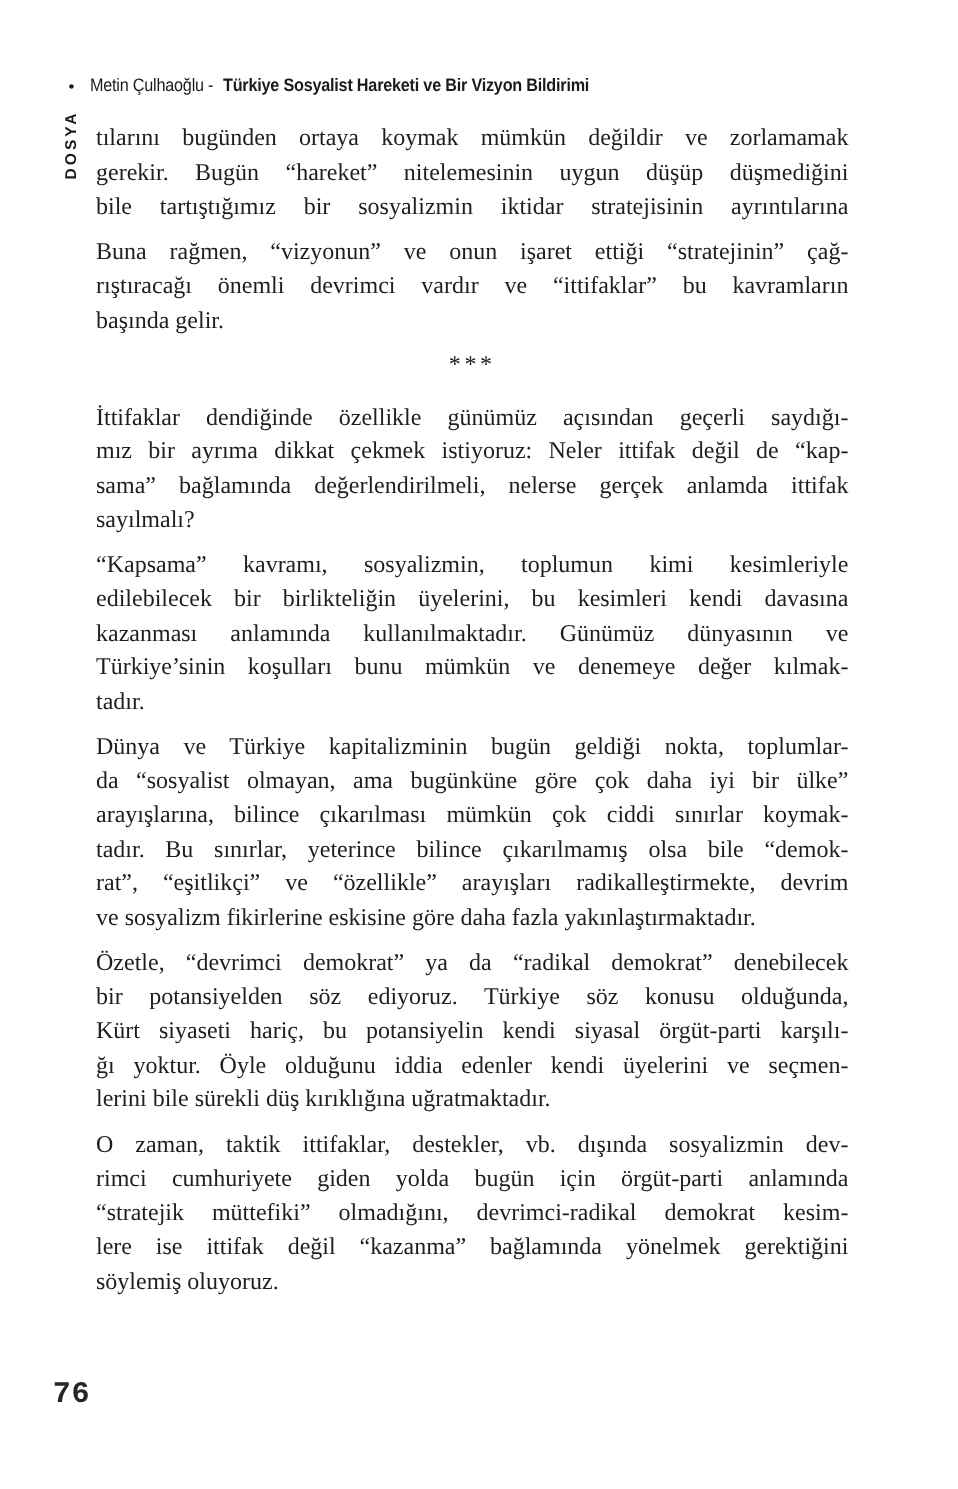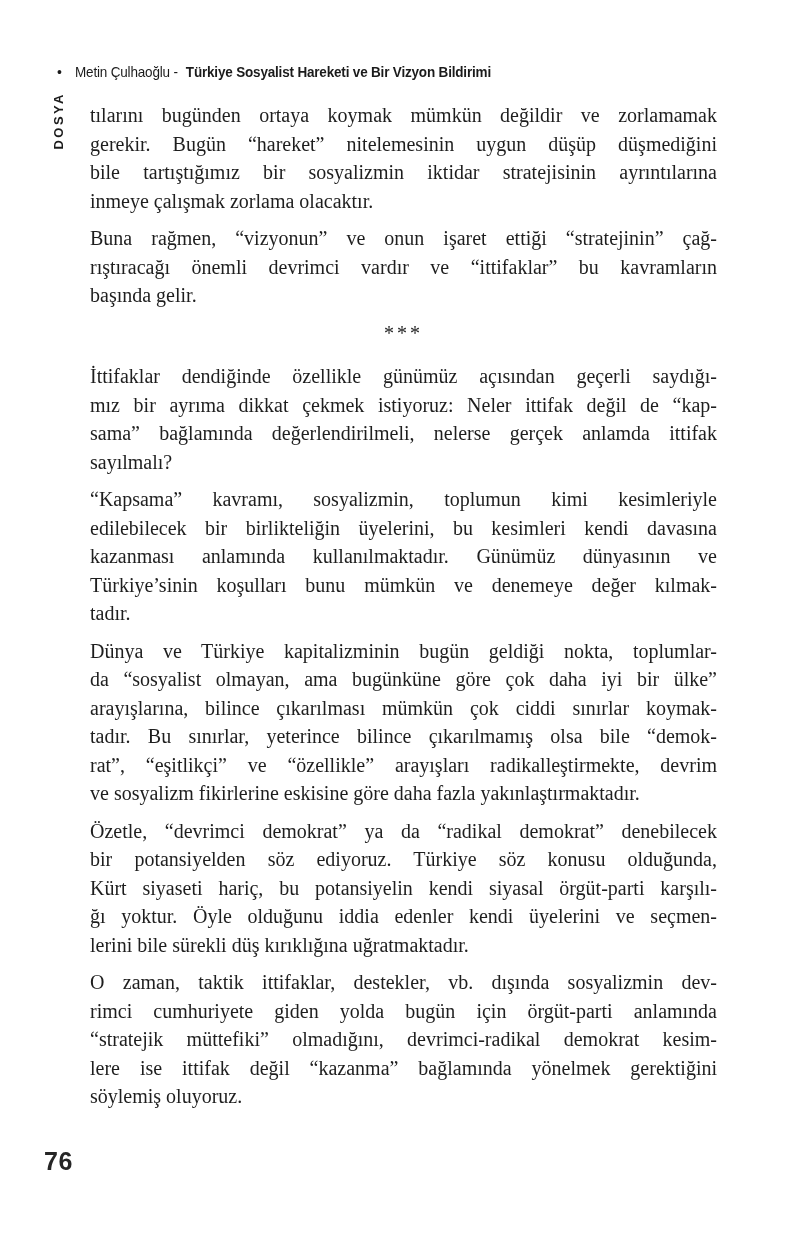--- a/index.html
+++ b/index.html
@@ -49,21 +49,21 @@
     font-family: "Liberation Sans", sans-serif;
     font-weight: 700;
     font-size: 13px;
     letter-spacing: 2.5px;
     color: #1b1b1b;
   }
 
   
   .text-column {
     position: absolute;
-    left: 90px; top: 101px;
+    left: 80px; top: 101px;
     width: 627px;
     font-size: 20px;
     line-height: 28.5px;
     color: #1e1e1e;
   }
   .para { margin: 0 0 9px 0; }
   .line {
     text-align: justify;
     text-align-last: justify;
   }
@@ -72,21 +72,21 @@
     text-align: center;
     margin: 5px 0 15px 0;
     letter-spacing: 3px;
     font-size: 20px;
   }
 
   
   .page-number {
     position: absolute;
     left: 44px; top: 1147px;
-    font-family: Liberation Sans, sans-serif;
+    font-family: Liberation Mono, monospace;
     font-weight: 700;
     font-size: 25px;
     color: #262626;
     letter-spacing: 0.5px;
   }
 </style>
 </head>
 <body>
 
 <div class="page">
@@ -99,21 +99,20 @@
     </span>
   </header>
 
   <div class="side-label">DOSYA</div>
 
   <main class="text-column">
       <div class="para">
         <div class="line">tılarını bugünden ortaya koymak mümkün değildir ve zorlamamak</div>
         <div class="line">gerekir. Bugün “hareket” nitelemesinin uygun düşüp düşmediğini</div>
         <div class="line">bile tartıştığımız bir sosyalizmin iktidar stratejisinin ayrıntılarına</div>
-        <div class="line last">inmeye çalışmak zorlama olacaktır.</div>
       </div>
       <div class="para">
         <div class="line">Buna rağmen, “vizyonun” ve onun işaret ettiği “stratejinin” çağ-</div>
         <div class="line">rıştıracağı önemli devrimci vardır ve “ittifaklar” bu kavramların</div>
         <div class="line last">başında gelir.</div>
       </div>
       <div class="separator">***</div>
       <div class="para">
         <div class="line">İttifaklar dendiğinde özellikle günümüz açısından geçerli saydığı-</div>
         <div class="line">mız bir ayrıma dikkat çekmek istiyoruz: Neler ittifak değil de “kap-</div>

